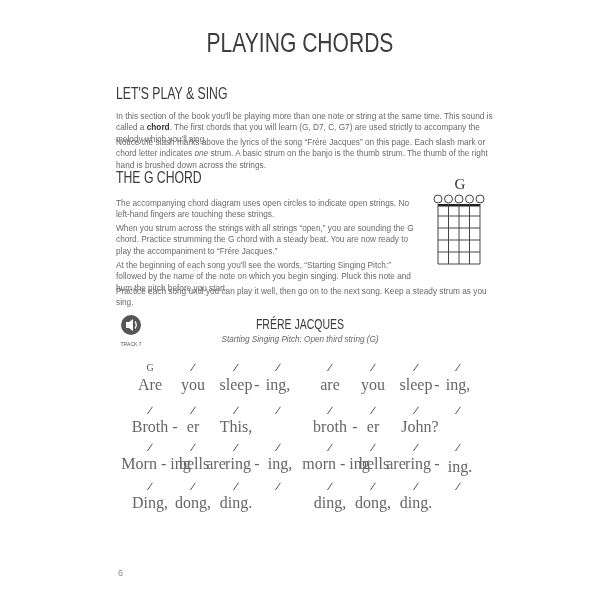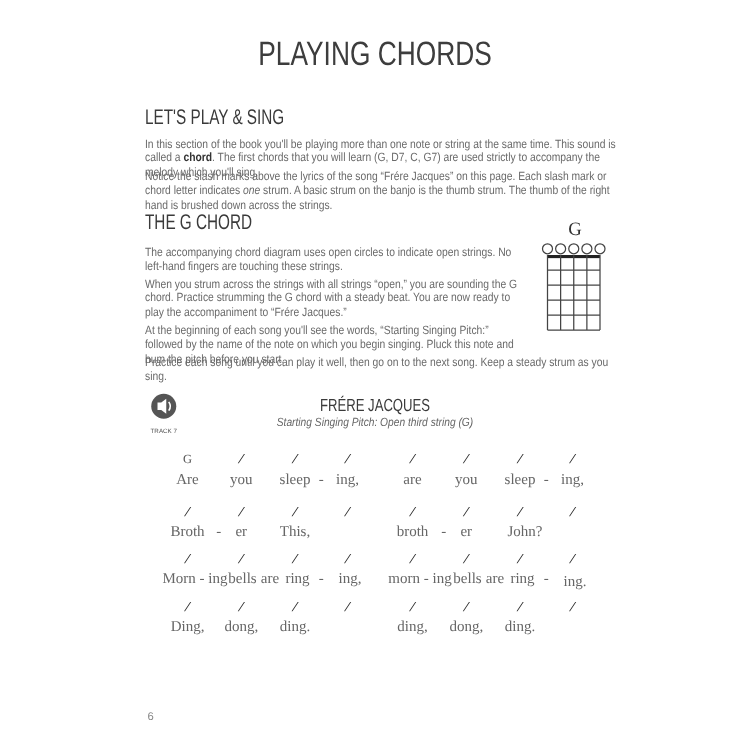--- a/index.html
+++ b/index.html
@@ -7,21 +7,21 @@
          font-family:"Liberation Sans", sans-serif; color:#555; }
   .abs { position:absolute; }
   .title { left:0; width:600px; top:28px; text-align:center; font-family:"Liberation Sans Narrow","Liberation Sans",sans-serif;
            font-size:27px; font-weight:normal; color:#3d3d3d; letter-spacing:0px; transform:scaleX(0.78); transform-origin:center; }
   .h2 { font-family:"Liberation Sans", sans-serif; font-size:17px; color:#3a3a3a; transform:scaleX(0.72); transform-origin:left; white-space:nowrap; }
   .para { font-size:9.6px; line-height:11.4px; color:#6a6a6a; transform:scaleX(0.86); transform-origin:left top; }
   .para b { color:#333; }
   .song-title { font-size:14px; color:#3a3a3a; transform:scaleX(0.75); transform-origin:center; text-align:center; width:200px; }
   .song-sub { font-size:9.5px; font-style:italic; color:#666; text-align:center; width:260px; transform:scaleX(0.86); transform-origin:center; }
   .serif { font-family:"Liberation Serif", serif; }
-  .lyric { font-family:"Liberation Serif", serif; font-size:12px; color:#666; white-space:nowrap; transform:translateX(-50%); }
+  .lyric { font-family:"Liberation Serif", serif; font-size:16px; color:#666; white-space:nowrap; transform:translateX(-50%); }
   .slash { font-family:"Liberation Serif", serif; font-size:11px; font-weight:bold; color:#222; transform:translateX(-50%) skewX(-18deg); }
   .chord-letter { font-family:"Liberation Serif", serif; font-size:10px; color:#555; transform:translateX(-50%); }
   .pageno { font-size:9px; color:#888; }
 </style>
 </head>
 <body>
 
 <div class="abs title">PLAYING CHORDS</div>
 
 <div class="abs h2" style="left:116px; top:84px;">LET'S PLAY &amp; SING</div>

